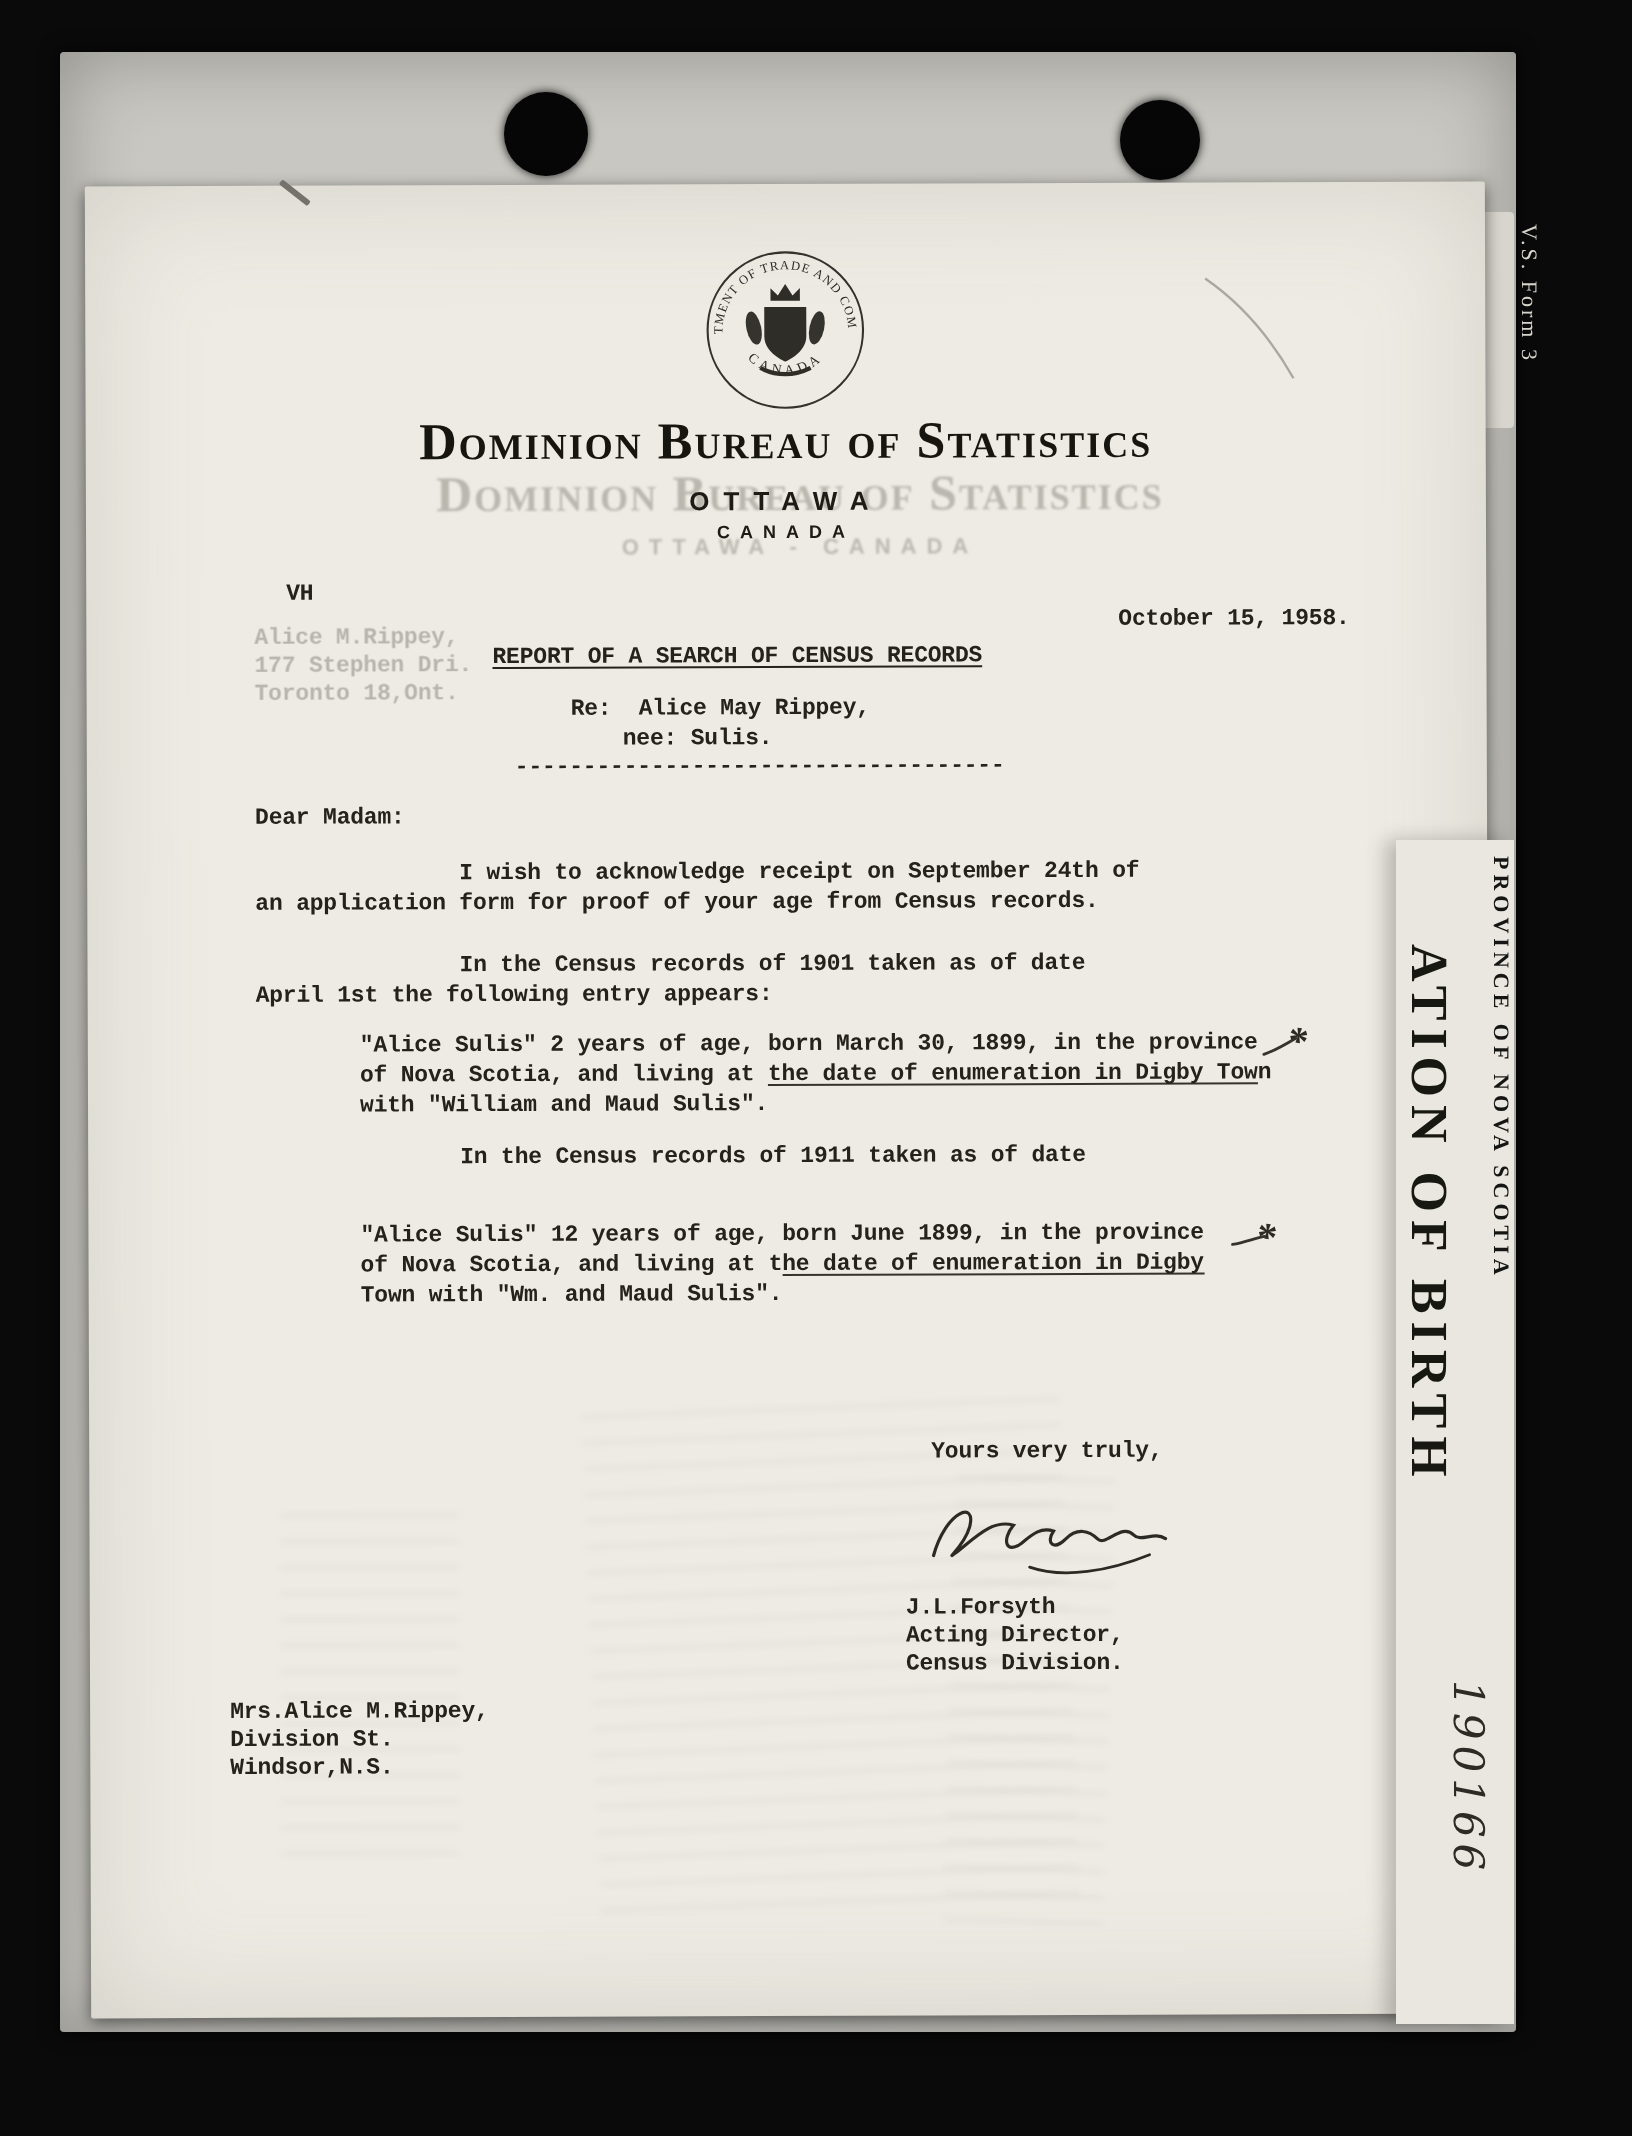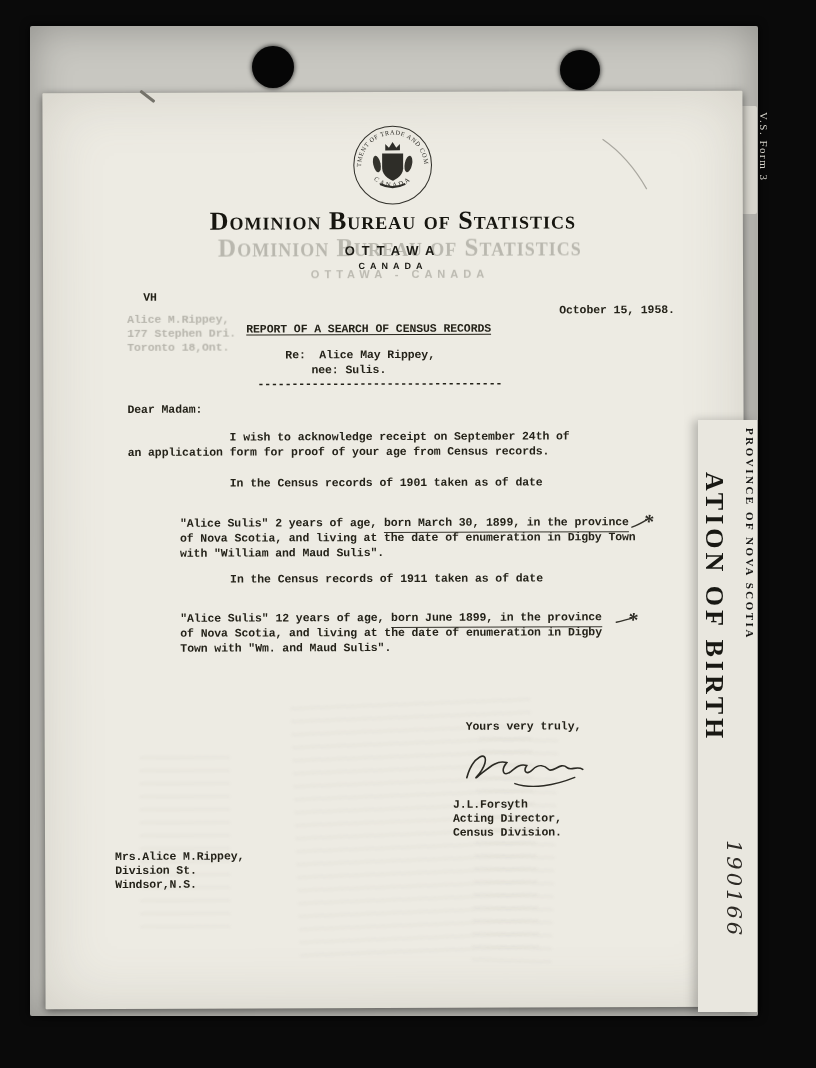--- a/index.html
+++ b/index.html
@@ -33,21 +33,21 @@
         font-weight:700;font-size:13px;letter-spacing:7px;color:#1c1b15;}
   .country{position:absolute;left:0;right:0;top:169px;text-align:center;z-index:3;
            font-weight:700;font-size:9px;letter-spacing:5px;color:#1c1b15;}
   .ghost-sub{position:absolute;left:14px;right:0;top:176px;text-align:center;z-index:2;
              font-weight:700;font-size:11px;letter-spacing:5px;color:#8b897f;opacity:.5;filter:blur(.4px);}
   
   .t{position:absolute;font-family:"Liberation Mono",monospace;font-size:11.5px;font-weight:700;
      color:#242219;letter-spacing:-0.1px;white-space:pre;z-index:4;}
   .ghost-t{color:#6e6c62;opacity:.42;filter:blur(.3px);}
   .u{text-decoration:underline;text-underline-offset:2px;}
-  .marked{border-bottom:1.5px solid #35332c;padding-bottom:3px;}
+  .marked{border-bottom:1.5px solid #35332c;padding-bottom:13px;}
   .ast{position:absolute;z-index:5;font-family:"Liberation Serif",serif;font-size:20px;font-weight:700;
        color:#2c2a24;transform:rotate(8deg);line-height:1;}
   
   .smudge{position:absolute;z-index:1;opacity:.55;filter:blur(1.6px);
           background:repeating-linear-gradient(0deg, rgba(125,120,108,.13) 0 2px, transparent 2px 13px);}
   .pen-overlay{position:absolute;left:0;top:0;z-index:5;pointer-events:none;}
   .sig{position:absolute;left:412px;top:652px;z-index:5;}
   
   .cert-edge{position:absolute;left:698px;top:420px;width:59px;height:592px;background:#e9e7df;
              z-index:6;box-shadow:-5px 0 9px rgba(0,0,0,.22);}
@@ -118,20 +118,21 @@
     <div class="t" style="left:242px;top:256px;">Re:  Alice May Rippey,</div>
     <div class="t" style="left:268px;top:271px;">nee: Sulis.</div>
     <div class="t" style="left:214px;top:285px;">------------------------------------</div>
 
     <div class="t" style="left:84px;top:310px;">Dear Madam:</div>
 
     <div class="t" style="left:186px;top:338px;">I wish to acknowledge receipt on September 24th of</div>
     <div class="t" style="left:84px;top:353px;">an application form for proof of your age from Census records.</div>
 
     <div class="t" style="left:186px;top:384px;">In the Census records of 1901 taken as of date</div>
+    <div class="t" style="left:84px;top:399px;">April 1st the following entry appears:</div>
 
     <div class="t" style="left:136px;top:424px;"><span>"Alice Sulis" 2 years of age, </span><span class="marked">born March 30, 1899, in the province</span></div>
     <div class="t" style="left:136px;top:439px;">of Nova Scotia, and living at the date of enumeration in Digby Town</div>
     <div class="t" style="left:136px;top:454px;">with "William and Maud Sulis".</div>
     <div class="ast" style="left:600px;top:420px;">*</div>
 
     <div class="t" style="left:186px;top:480px;">In the Census records of 1911 taken as of date</div>
 
     <div class="t" style="left:136px;top:519px;"><span>"Alice Sulis" 12 years of age, </span><span class="marked">born June 1899, in the province</span></div>
     <div class="t" style="left:136px;top:534px;">of Nova Scotia, and living at the date of enumeration in Digby</div>

